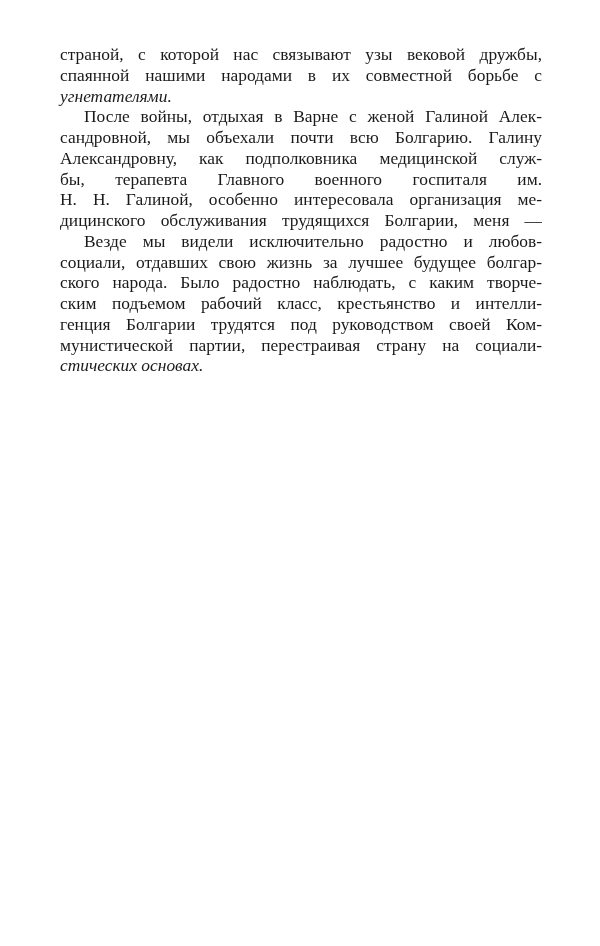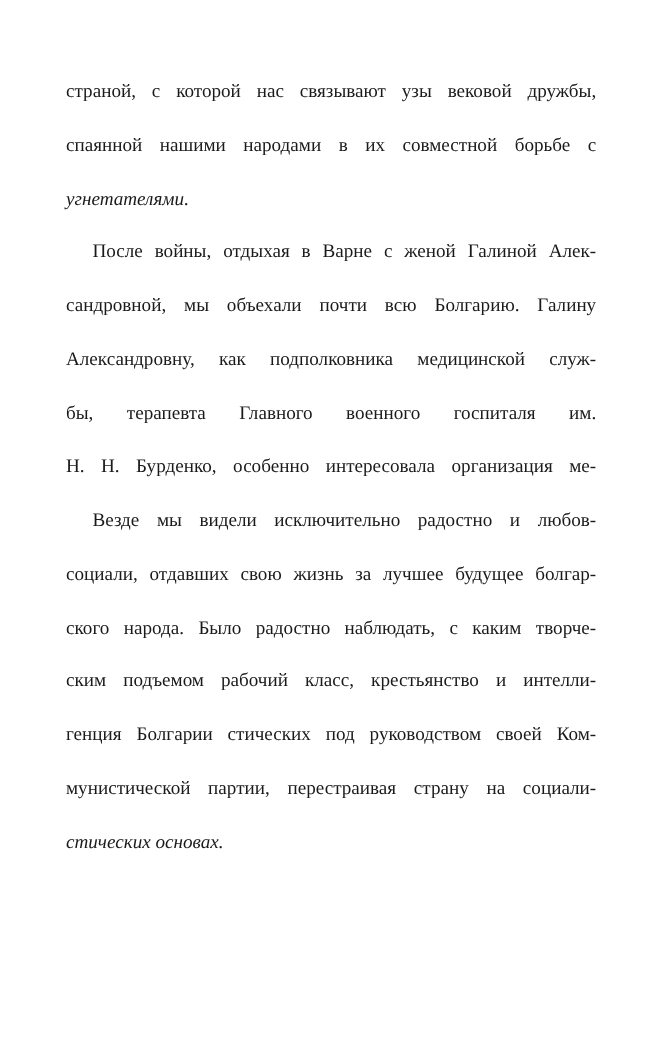--- a/index.html
+++ b/index.html
@@ -23,21 +23,20 @@
       line-height: 20.75px;
       color: #1a1a1a;
     }
     .line {
       display: block;
       white-space: nowrap;
       text-align: justify;
       text-align-last: justify;
       height: 20.75px;
       overflow: visible;
-      margin-top: 28px;
     }
     .line.last {
       text-align-last: left;
       font-style: italic;
     }
     .line.indent {
       padding-left: 24px;
     }
   </style>
 </head>
@@ -47,24 +46,25 @@
   <div>
     <span class="line">страной, с которой нас связывают узы вековой дружбы,</span>
     <span class="line">спаянной нашими народами в их совместной борьбе с</span>
     <span class="line last">угнетателями.</span>
   </div>
   <div>
     <span class="line indent">После войны, отдыхая в Варне с женой Галиной Алек-</span>
     <span class="line">сандровной, мы объехали почти всю Болгарию. Галину</span>
     <span class="line">Александровну, как подполковника медицинской служ-</span>
     <span class="line">бы, терапевта Главного военного госпиталя им.</span>
-    <span class="line">Н. Н. Бурденко, особенно интересовала организация ме-</span>
+    <span class="line">Н. Н. Галиной, особенно интересовала организация ме-</span>
+    <span class="line">дицинского обслуживания трудящихся Болгарии, меня —</span>
   </div>
   <div>
     <span class="line indent">Везде мы видели исключительно радостно и любов-</span>
     <span class="line">социали, отдавших свою жизнь за лучшее будущее болгар-</span>
     <span class="line">ского народа. Было радостно наблюдать, с каким творче-</span>
     <span class="line">ским подъемом рабочий класс, крестьянство и интелли-</span>
-    <span class="line">генция Болгарии стических под руководством своей Ком-</span>
+    <span class="line">генция Болгарии трудятся под руководством своей Ком-</span>
     <span class="line">мунистической партии, перестраивая страну на социали-</span>
     <span class="line last">стических основах.</span>
   </div>
 </div>
 
 </body></html>

